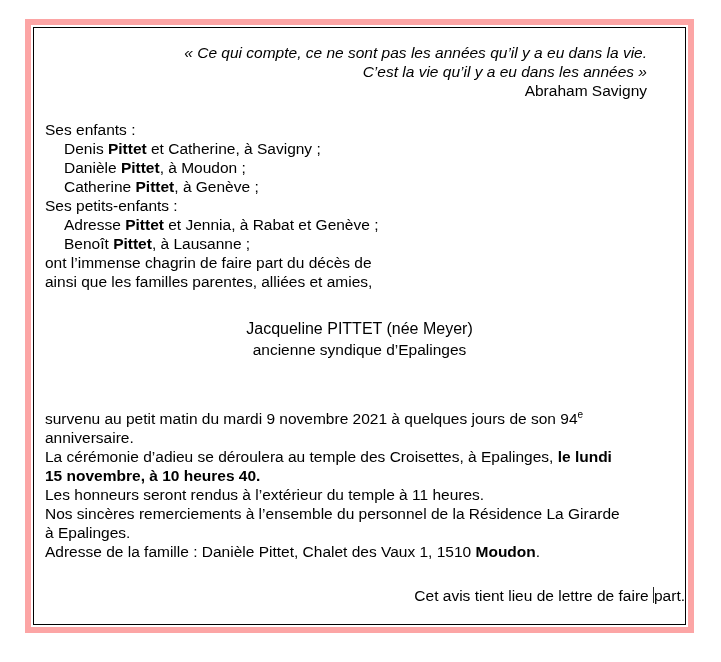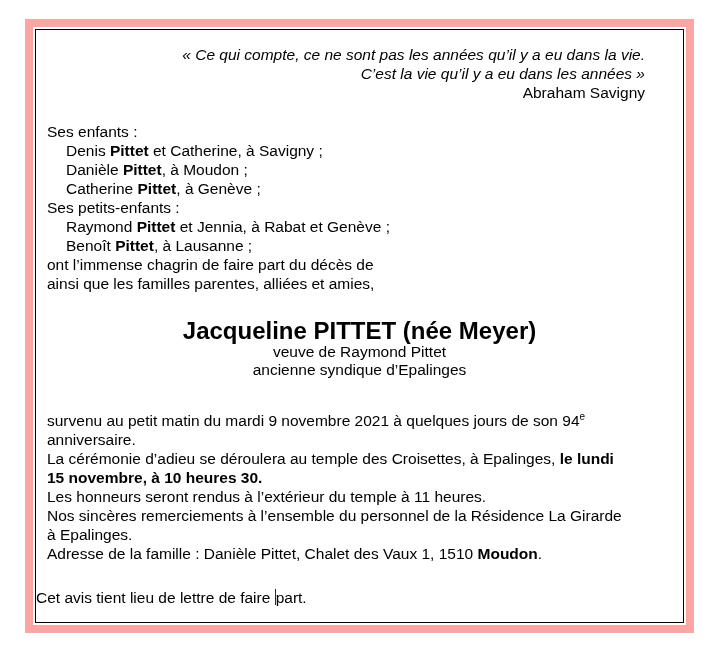--- a/index.html
+++ b/index.html
@@ -6,37 +6,37 @@
   html, body { margin: 0; padding: 0; }
   body {
     width: 721px; height: 662px; position: relative;
     background: #ffffff; color: #000000;
     font-family: "Liberation Sans", "DejaVu Sans", sans-serif;
     overflow: hidden;
   }
   .frame {
     position: absolute; left: 25px; top: 19px;
     width: 669px; height: 614px;
-    border: 8px solid #fca5a5;
+    border: 6px solid #fca5a5;
   }
   .inner {
     position: absolute; left: 2px; top: 2px; right: 2px; bottom: 2px;
     border: 1px solid #000;
   }
   .block { position: absolute; font-size: 15.5px; line-height: 19px; }
   .line { white-space: pre-wrap; }
   .quote { top: 15px; left: 0; right: 38px; text-align: right; }
   .italic { font-style: italic; }
   .family { top: 92px; left: 11px; right: 20px; }
   .indent { padding-left: 19px; }
   .deceased { top: 288px; left: 0; right: 0; text-align: center; }
-  .deceased .name { font-size: 24px; font-weight: bold; line-height: 25px; }
+  .deceased .name { font-size: 16px; font-weight: normal; line-height: 25px; }
   .deceased .sub { line-height: 18px; }
   .details { top: 381px; left: 11px; right: 8px; }
-  .final { top: 558px; left: 0; right: 0; text-align: left; }
+  .final { top: 558px; left: 0; right: 0; text-align: right; }
   b { font-weight: bold; }
   sup { font-size: 10px; line-height: 0; vertical-align: super; }
   .caret {
     display: inline-block; width: 1px; height: 16px;
     background: #2b2b2b; vertical-align: -2px;
   }
 </style>
 </head>
 <body>
 
@@ -48,37 +48,36 @@
       <div class="line italic">C’est la vie qu’il y a eu dans les années »</div>
       <div class="line">Abraham Savigny</div>
     </div>
 
     <div class="block family">
       <div class="line">Ses enfants :</div>
       <div class="line indent"><span>Denis </span><b>Pittet</b><span> et Catherine, à Savigny ;</span></div>
       <div class="line indent"><span>Danièle </span><b>Pittet</b><span>, à Moudon ;</span></div>
       <div class="line indent"><span>Catherine </span><b>Pittet</b><span>, à Genève ;</span></div>
       <div class="line">Ses petits-enfants :</div>
-      <div class="line indent"><span>Raymond </span><b>Pittet</b><span> et Jennia, à Rabat et Genève ;</span></div>
+      <div class="line indent"><span>Adresse </span><b>Pittet</b><span> et Jennia, à Rabat et Genève ;</span></div>
       <div class="line indent"><span>Benoît </span><b>Pittet</b><span>, à Lausanne ;</span></div>
       <div class="line">ont l’immense chagrin de faire part du décès de</div>
       <div class="line">ainsi que les familles parentes, alliées et amies,</div>
     </div>
 
     <div class="block deceased">
       <div class="name line">Jacqueline PITTET (née Meyer)</div>
-      <div class="sub line">veuve de Raymond Pittet</div>
       <div class="sub line">ancienne syndique d’Epalinges</div>
     </div>
 
     <div class="block details">
       <div class="line"><span>survenu au petit matin du mardi 9 novembre 2021 à quelques jours de son 94</span><sup>e</sup></div>
       <div class="line">anniversaire.</div>
       <div class="line"><span>La cérémonie d’adieu se déroulera au temple des Croisettes, à Epalinges, </span><b>le lundi</b></div>
-      <div class="line"><b>15 novembre, à 10 heures 30.</b></div>
+      <div class="line"><b>15 novembre, à 10 heures 40.</b></div>
       <div class="line">Les honneurs seront rendus à l’extérieur du temple à 11 heures.</div>
       <div class="line">Nos sincères remerciements à l’ensemble du personnel de la Résidence La Girarde</div>
       <div class="line">à Epalinges.</div>
       <div class="line"><span>Adresse de la famille : Danièle Pittet, Chalet des Vaux 1, 1510 </span><b>Moudon</b><span>.</span></div>
     </div>
 
     <div class="block final"><span>Cet avis tient lieu de lettre de faire </span><span class="caret"></span><span>part.</span></div>
 
   </div>
 </div>

